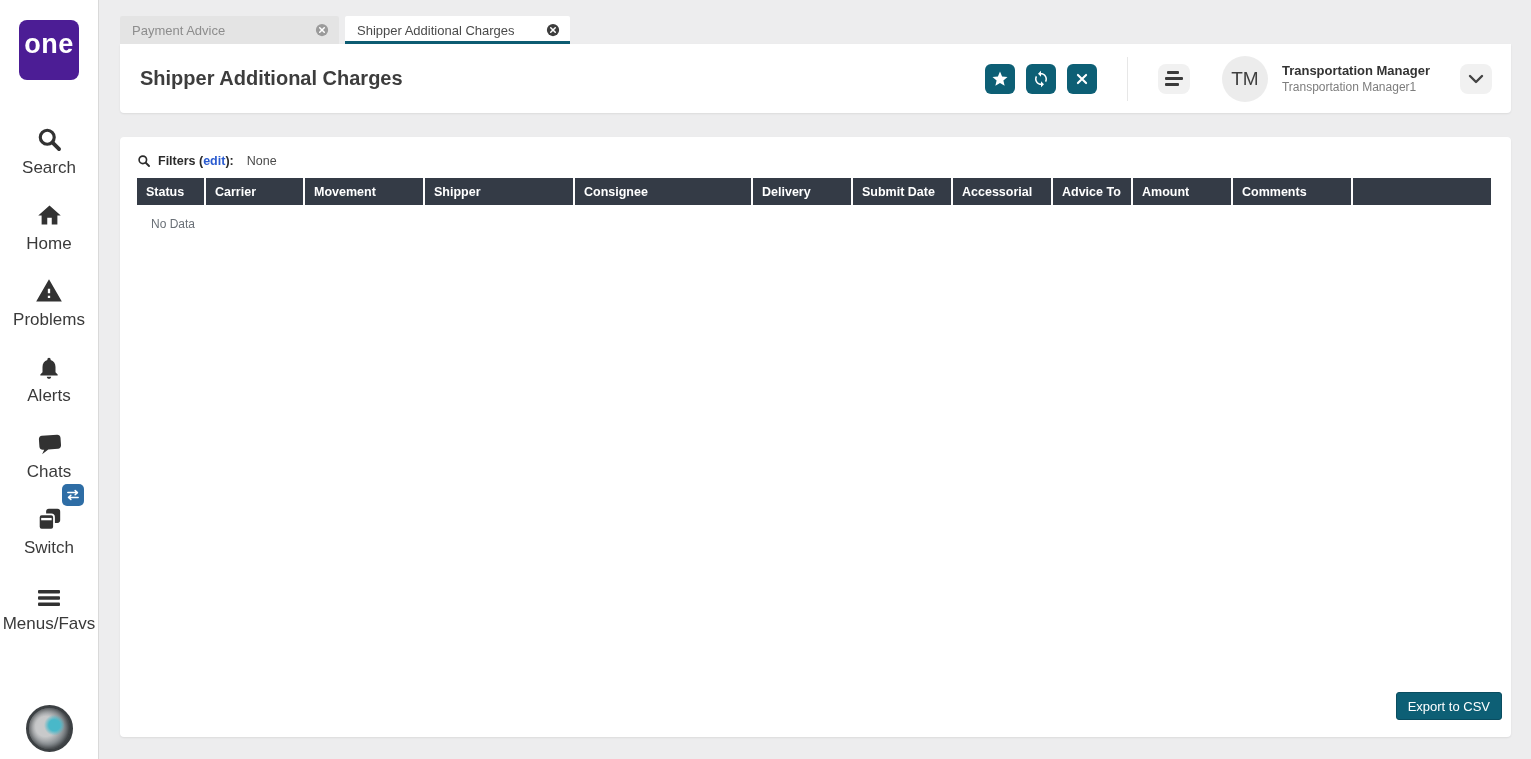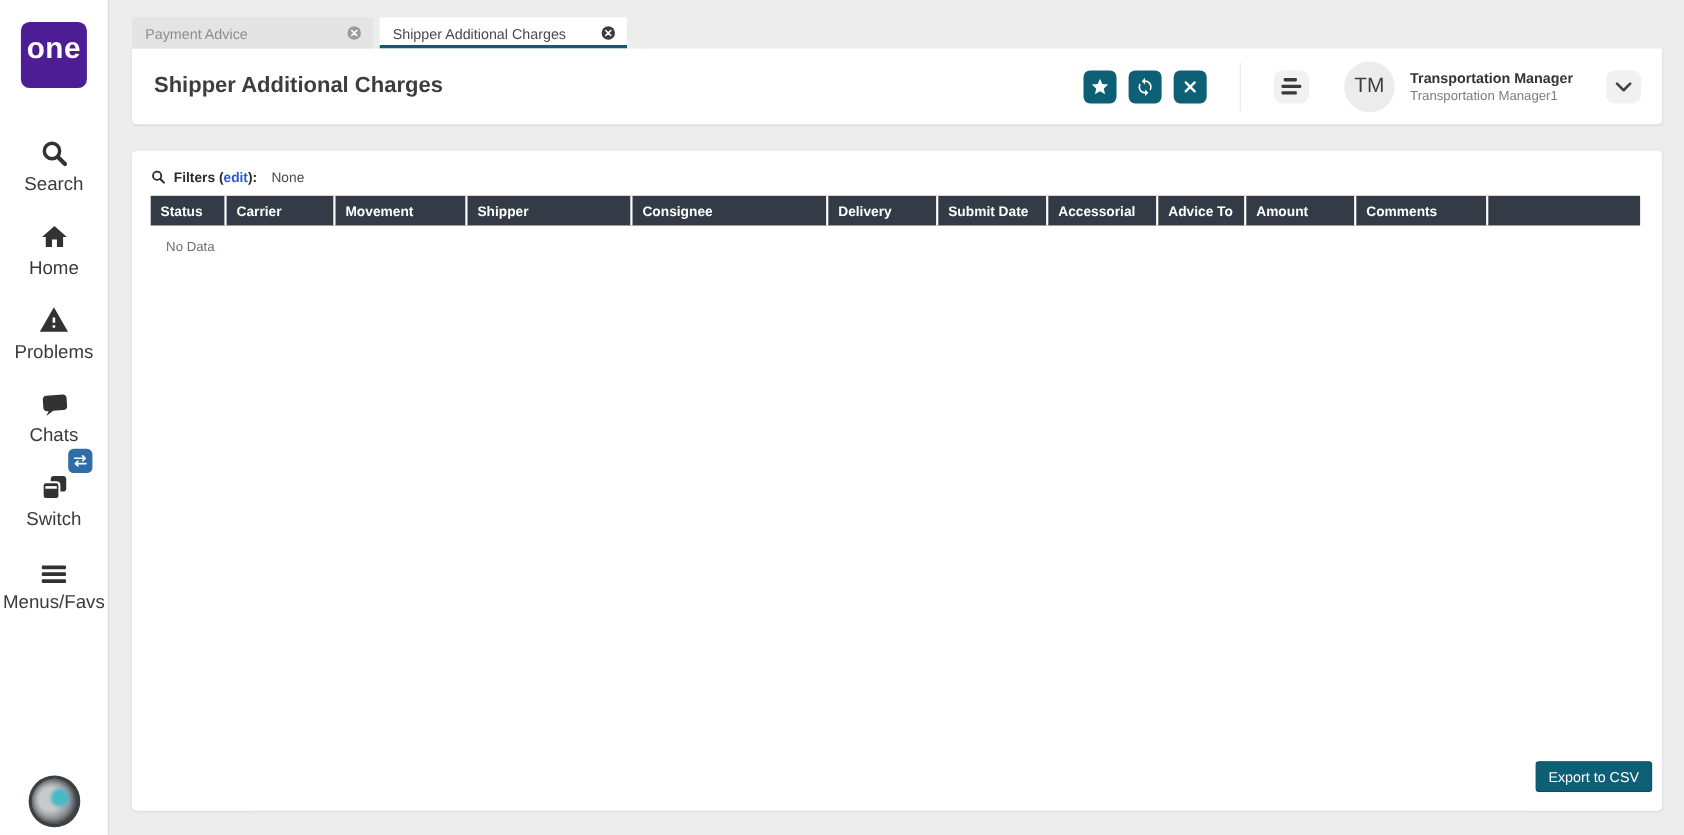--- a/index.html
+++ b/index.html
@@ -117,20 +117,28 @@
 
     <div class="nav-item">
       <span class="nicon">
         <svg width="28" height="28" viewBox="0 0 24 24" fill="currentColor">
             <path d="M1 21h22L12 2 1 21zm12-3h-2v-2h2v2zm0-4h-2v-4h2v4z"></path>
           </svg>
       </span>
       <span class="nlabel">Problems</span>
     </div>
 
+    <div class="nav-item">
+      <span class="nicon">
+        <svg width="26" height="26" viewBox="0 0 24 24" fill="currentColor">
+            <path d="M12 22c1.1 0 2-.9 2-2h-4c0 1.1.9 2 2 2zm6-6v-5c0-3.07-1.63-5.64-4.5-6.32V4c0-.83-.67-1.5-1.5-1.5s-1.5.67-1.5 1.5v.68C7.64 5.36 6 7.92 6 11v5l-2 2v1h16v-1l-2-2z"></path>
+          </svg>
+      </span>
+      <span class="nlabel">Alerts</span>
+    </div>
 
     <div class="nav-item">
       <span class="nicon">
         <svg width="26" height="26" viewBox="0 0 24 24" fill="currentColor">
             <path d="M20 4H6c-1.6 0-3 1.3-3 3v7c0 1.7 1.4 3 3 3h1.2L5 21l6-4h9c1.6 0 3-1.3 3-3V7c0-1.7-1.4-3-3-3z" transform="rotate(-4 12 12)"></path>
           </svg>
       </span>
       <span class="nlabel">Chats</span>
     </div>
 

